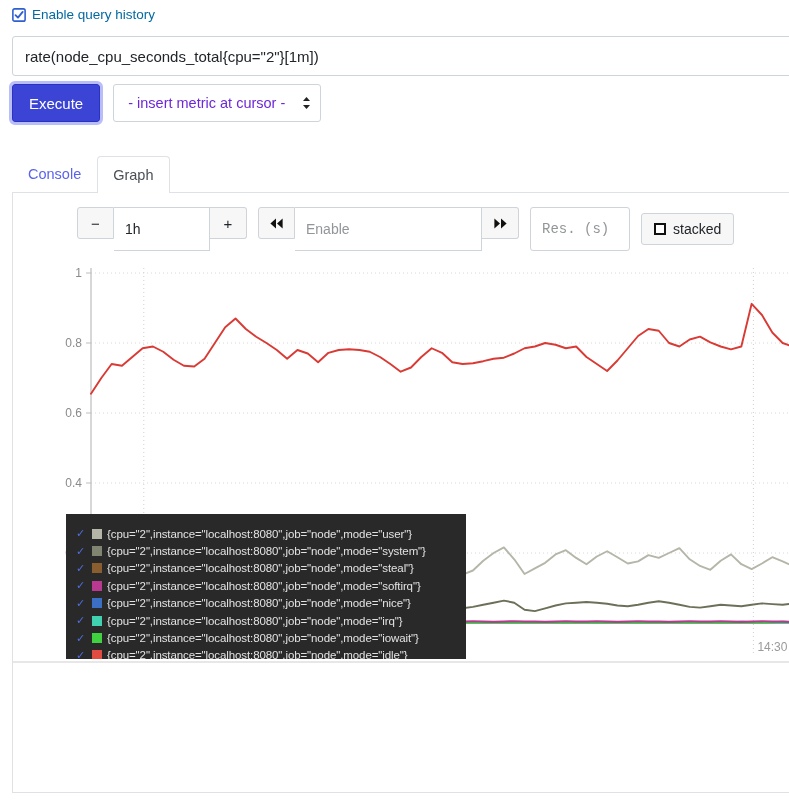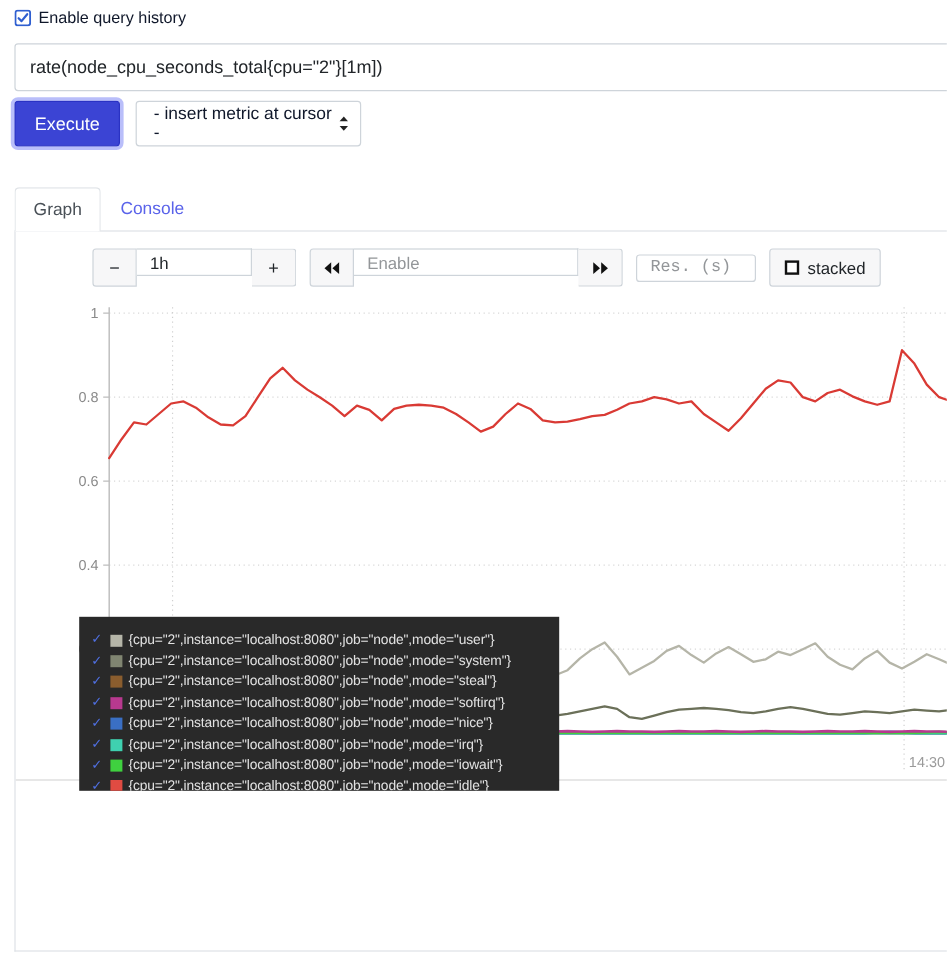--- a/index.html
+++ b/index.html
@@ -9,21 +9,21 @@
     background: #ffffff;
     font-family: "Liberation Sans", sans-serif;
     overflow: hidden;
   }
   .page { position: relative; width: 789px; height: 809px; }
 
   
   .qhistory {
     position: absolute; left: 12px; top: 7px;
     display: flex; align-items: center; gap: 6px;
-    font-size: 13.5px; color: #0f172a;
+    font-size: 13.5px; color: #0369a1;
   }
   .qhistory .cb-icon { width: 14px; height: 14px; display: block; }
   .qhistory .label { line-height: 16px; }
 
   
   .expr-wrap { position: absolute; left: 12px; top: 36px; width: 1040px; }
   .expr-input {
     width: 100%; height: 40px;
     border: 1px solid #ced4da; border-radius: 3px;
     background: #fff; color: #212529;
@@ -33,24 +33,24 @@
 
   
   .exec-row { position: absolute; left: 12px; top: 84px; display: flex; align-items: flex-start; }
   .execute-btn {
     height: 38px; padding: 0 16px;
     background: #3b44d4; border: 1px solid #2a32c4; border-radius: 3px;
     color: #fff; font-size: 15px; font-family: "Liberation Sans", sans-serif;
     cursor: pointer; outline: 3px solid rgba(100,110,245,.45); outline-offset: 0;
   }
   .metric-select {
-    margin-left: 13px; height: 38px; width: 188px;
+    margin-left: 13px; height: 38px; width: 208px;
     border: 1px solid #ced4da; border-radius: 3px; background: #fff;
     display: flex; align-items: center; justify-content: space-between;
-    padding: 0 9px 0 14px; font-size: 14.5px; color: #0f172a; cursor: pointer;
+    padding: 0 9px 0 14px; font-size: 14.5px; color: #6d28d9; cursor: pointer;
   }
   .metric-select .caret { display: flex; flex-direction: column; gap: 2px; line-height: 0; color: #222; }
   .metric-select .caret svg { display: block; }
 
   
   .panel { position: absolute; left: 12px; top: 155px; width: 1040px; }
   .tabs { display: flex; align-items: flex-end; height: 38px;
           border-bottom: 1px solid #dee2e6; position: relative; z-index: 2; }
   .tab {
     padding: 8px 15px 8px; font-size: 14.5px; cursor: pointer;
@@ -71,21 +71,21 @@
   .btn {
     height: 32px; min-width: 37px; padding: 0 9px;
     border: 1px solid #ced4da; background: #f7f7f8; color: #212529;
     display: flex; align-items: center; justify-content: center;
     font-size: 15px; cursor: pointer;
   }
   .grp .btn:not(:first-child), .grp .txt:not(:first-child) { border-left: none; }
   .grp > :first-child { border-top-left-radius: 3px; border-bottom-left-radius: 3px; }
   .grp > :last-child  { border-top-right-radius: 3px; border-bottom-right-radius: 3px; }
   .txt {
-    height: 23px; border: 1px solid #ced4da; background: #fff;
+    height: 44px; border: 1px solid #ced4da; background: #fff;
     display: flex; align-items: center; padding: 0 11px;
     font-size: 14px; color: #212529;
   }
   .txt.ph { color: #939699; }
   .range-val { width: 96px; }
   .until-val { width: 187px; }
   .res-box { width: 100px; border-radius: 3px; font-family: Liberation Mono, monospace; }
   .stacked-btn {
     height: 32px; border: 1px solid #ced4da; background: #f7f7f8; border-radius: 3px;
     display: flex; align-items: center; gap: 7px; padding: 0 12px;
@@ -136,22 +136,22 @@
         <svg width="9" height="14" viewBox="0 0 9 14">
           <path d="M4.5 1 L8 5 L1 5 Z" fill="#222"></path>
           <path d="M4.5 13 L1 9 L8 9 Z" fill="#222"></path>
         </svg>
       </span>
     </div>
   </div>
 
   <div class="panel">
     <div class="tabs">
+      <div class="tab inactive">Console</div>
       <div class="tab active">Graph</div>
-      <div class="tab inactive">Console</div>
     </div>
 
     <div class="panel-body">
 
       <div class="controls">
         <div class="grp">
           <div class="btn">−</div>
           <div class="txt range-val">1h</div>
           <div class="btn">+</div>
         </div>

